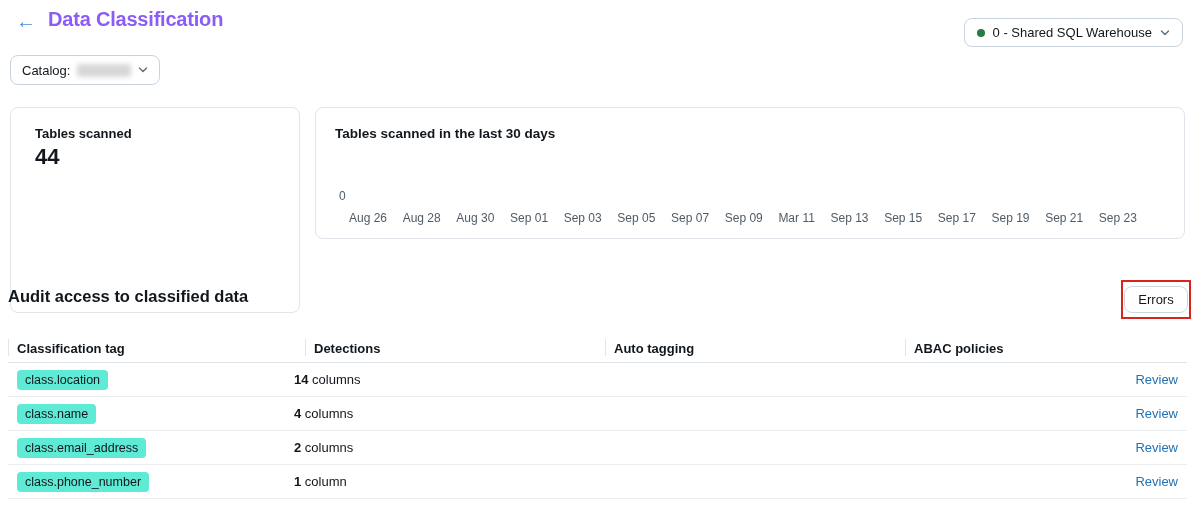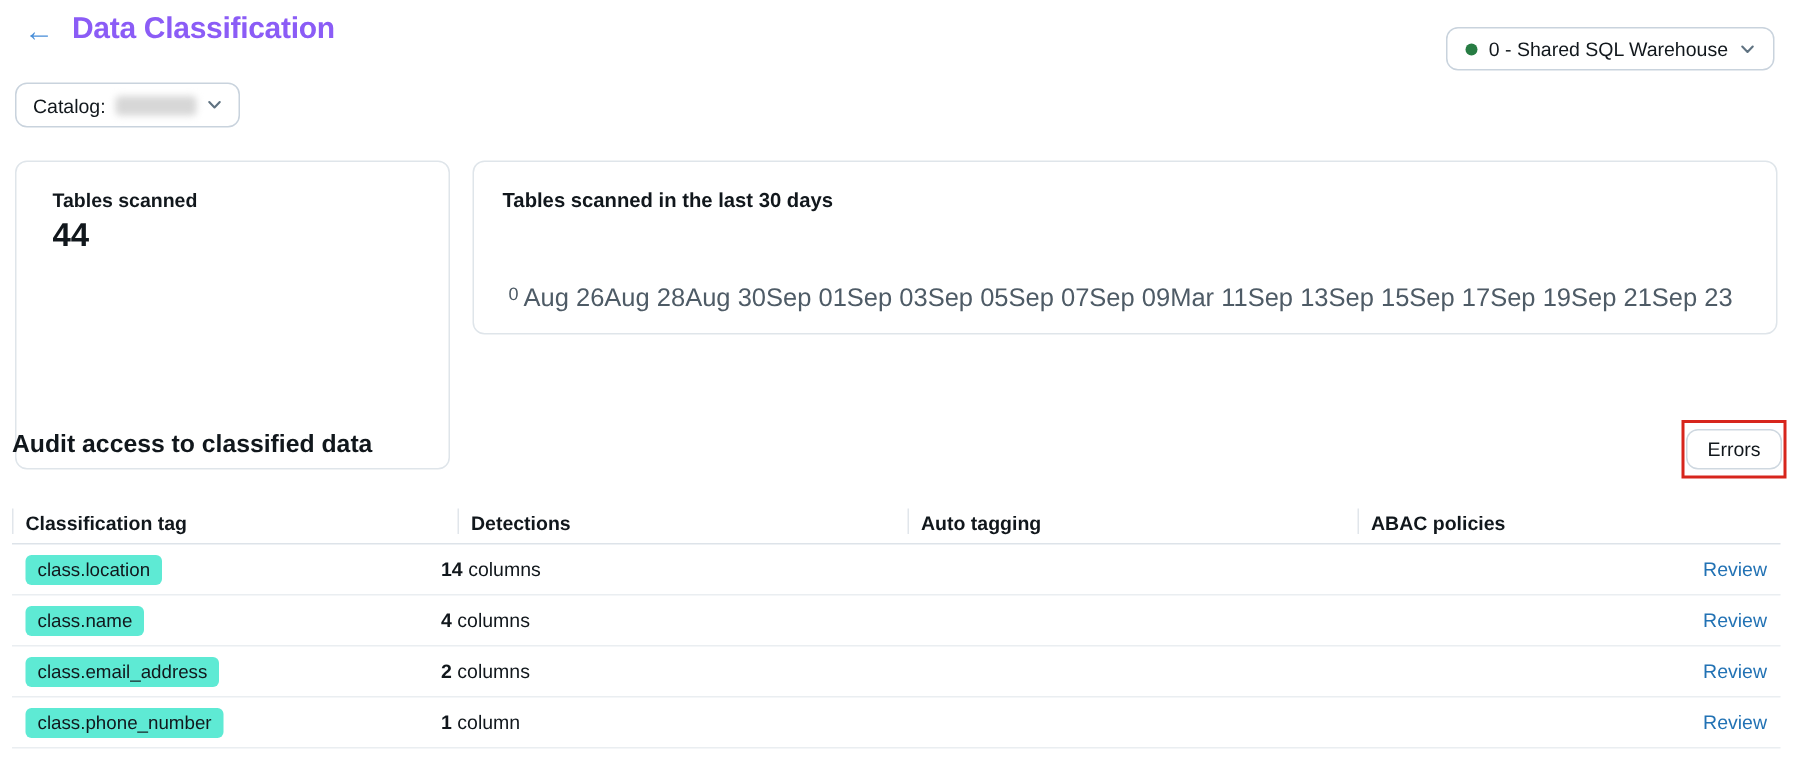--- a/index.html
+++ b/index.html
@@ -17,24 +17,24 @@
 
   
   .catalog-pill { position:absolute; left:10px; top:55px; height:30px; display:flex; align-items:center; gap:7px; padding:0 11px; background:#fff; border:1px solid #c9d3dd; border-radius:8px; font-size:13px; color:#11171c; cursor:pointer; font-family:inherit; }
   .redacted-blob { width:54px; height:13px; background:#d7d7d7; border-radius:3px; filter:blur(2.5px); }
 
   
   .card { position:absolute; background:#fff; border:1px solid #dfe5ea; border-radius:8px; }
   .card-tables { left:10px; top:107px; width:290px; height:206px; padding:18px 24px; }
   .card-title { font-size:13px; font-weight:700; color:#11171c; }
   .card-value { font-size:22px; font-weight:700; color:#11171c; margin-top:3px; }
-  .card-chart { left:315px; top:107px; width:870px; height:116px; }
+  .card-chart { left:315px; top:107px; width:870px; height:132px; }
   .chart-title { position:absolute; left:19px; top:18px; font-size:13.5px; font-weight:700; color:#11171c; }
   .y-tick { position:absolute; left:23px; top:81px; font-size:12px; color:#4e5b66; }
-  .x-axis { position:absolute; left:33px; right:47px; bottom:13px; display:flex; justify-content:space-between; font-size:17px; color:#4e5b66; }
+  .x-axis { position:absolute; left:33px; right:47px; bottom:13px; display:flex; justify-content:space-between; font-size:12px; color:#4e5b66; }
   .x-axis span { white-space:nowrap; }
 
   
   .audit-heading { position:absolute; left:8px; top:287px; font-size:16.5px; font-weight:700; color:#11171c; }
   .errors-annotation { position:absolute; left:1121px; top:280px; width:70px; height:39px; border:2px solid #d7251c; display:flex; align-items:center; justify-content:center; }
   .errors-button { background:#fff; border:1px solid #cfd8e0; border-radius:8px; padding:5px 13px; font-size:13px; color:#11171c; cursor:pointer; font-family:Liberation Sans, sans-serif; }
 
   
   .audit-table { position:absolute; left:8px; top:334px; width:1179px; }
   .thead, .trow { display:grid; grid-template-columns:277px 280px 280px 280px 1fr; align-items:center; }

